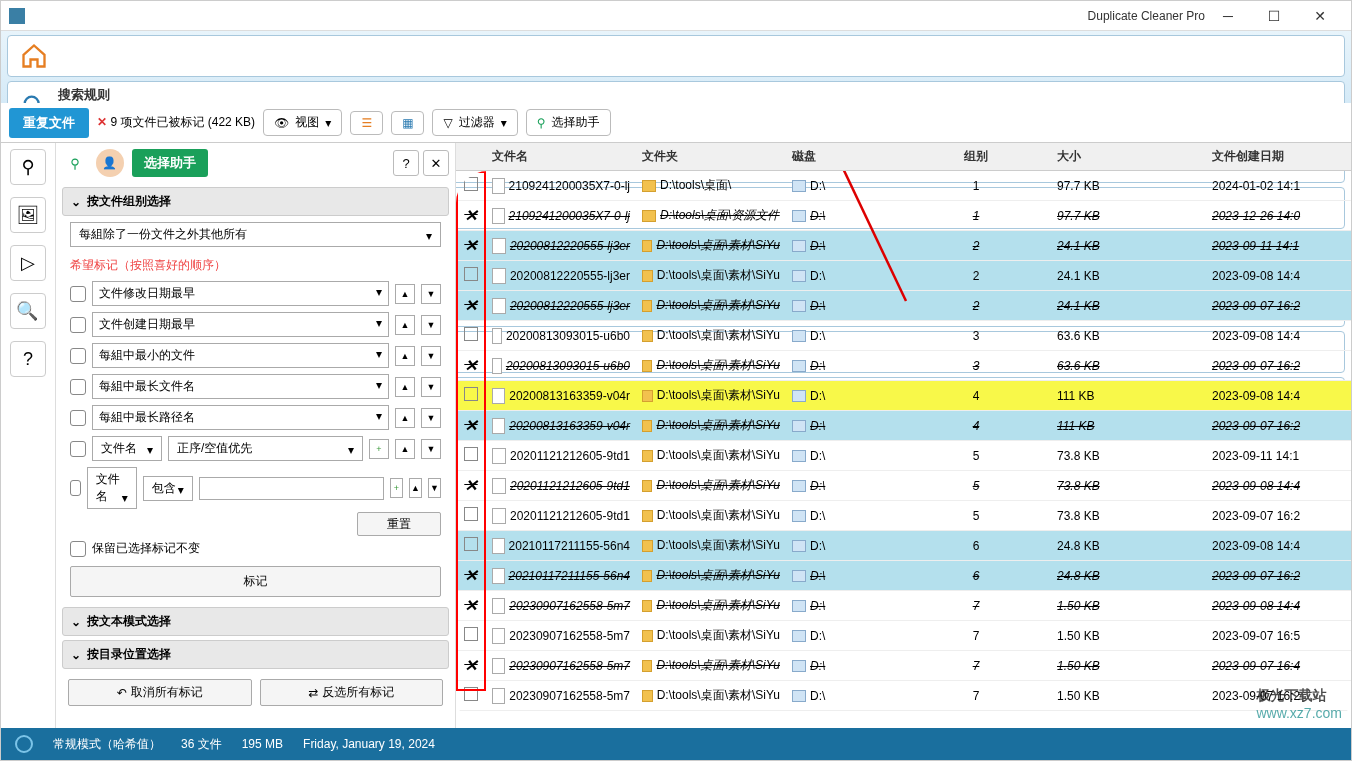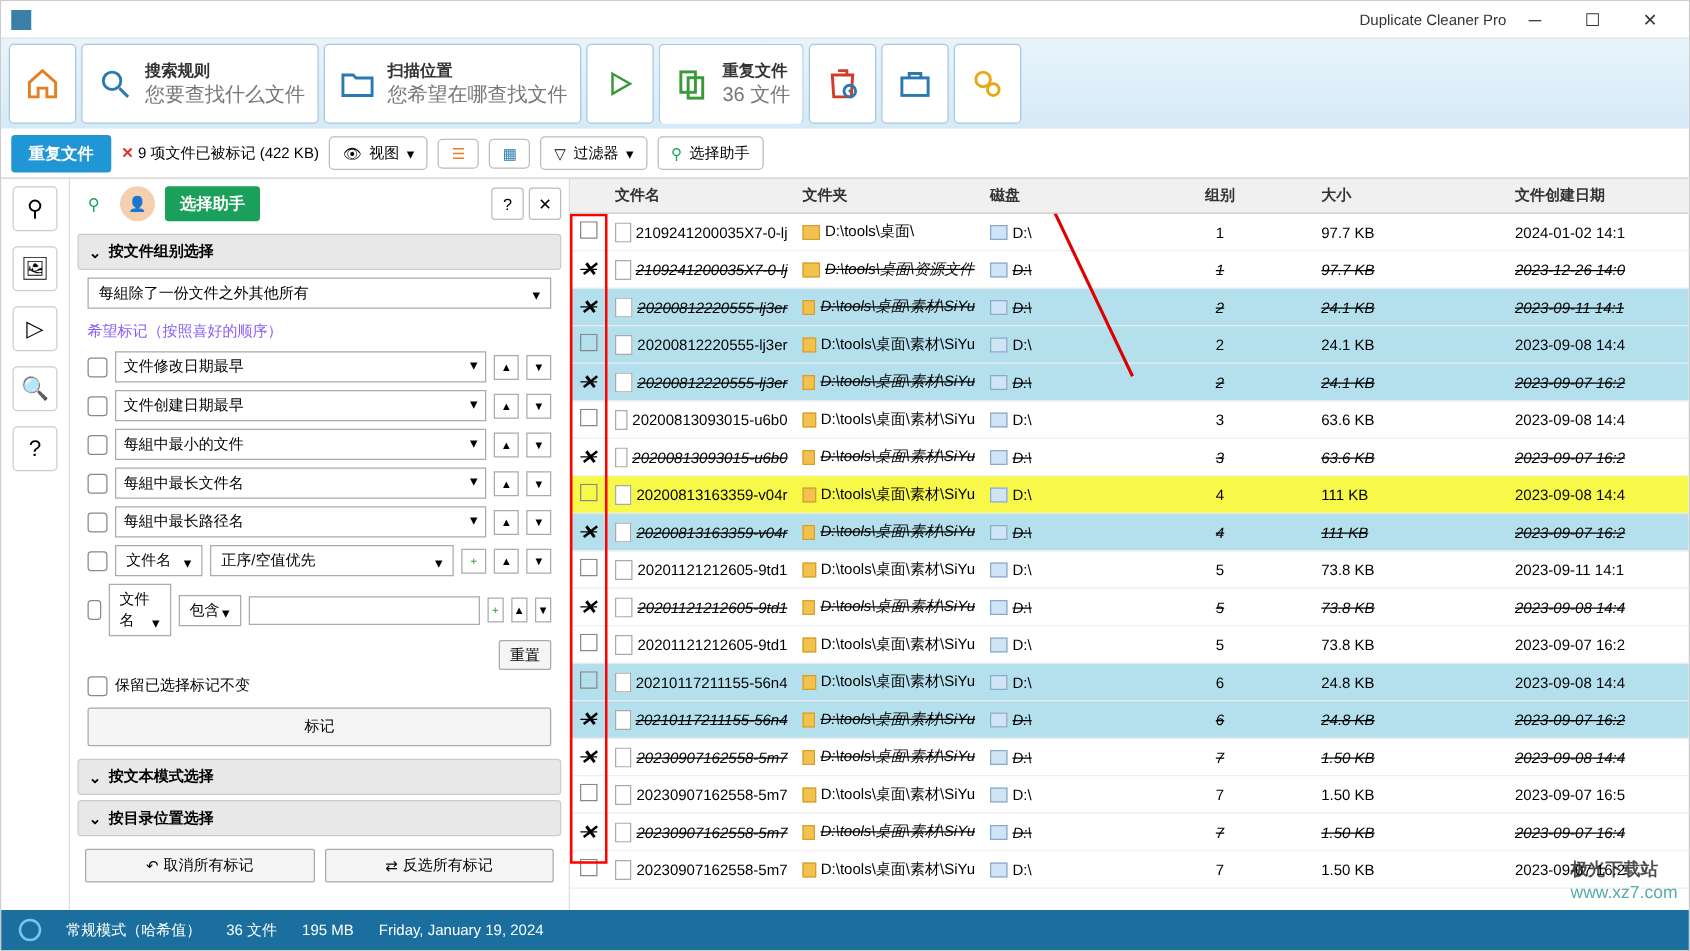--- a/index.html
+++ b/index.html
@@ -2,21 +2,21 @@
 <html><head>
 <meta charset="utf-8">
 <style>
 * { box-sizing: border-box; margin: 0; padding: 0; font-family: "Microsoft YaHei", Arial, sans-serif; }
 body { background: #fff; font-size: 12px; overflow: hidden; }
 .window { width: 1352px; height: 761px; display: flex; flex-direction: column; border: 1px solid #ccc; }
 .titlebar { height: 30px; background: #fff; display: flex; align-items: center; padding: 0 8px; border-bottom: 1px solid #ddd; }
 .titlebar .app-icon { width: 16px; height: 16px; background: #3a7fa5; margin-right: 8px; }
 .titlebar .title { flex: 1; font-size: 12px; color: #333; text-align: right; }
 .titlebar .win-btn { width: 46px; height: 30px; display: flex; align-items: center; justify-content: center; font-size: 14px; color: #333; }
-.toolbar { height: 72px; background: linear-gradient(#e8f4fb, #d5eaf7); display: flex; align-items: stretch; padding: 4px 6px; gap: 4px; }
+.toolbar { height: 72px; background: linear-gradient(#e8f4fb, #d5eaf7); display: flex; align-items: stretch; padding: 4px 6px; gap: 4px; flex-direction: column; }
 .tb-btn { border: 1px solid #a8c8dd; border-radius: 4px; background: #fff; display: flex; align-items: center; padding: 4px 10px; gap: 8px; min-width: 50px; }
 .tb-btn.active { background: #fff; border-bottom: none; }
 .tb-btn .icon-lg { width: 32px; height: 32px; display: flex; align-items: center; justify-content: center; }
 .tb-txt { display: flex; flex-direction: column; }
 .tb-title { font-size: 13px; font-weight: bold; color: #333; }
 .tb-sub { font-size: 16px; color: #777; }
 .secondbar { height: 40px; background: #fff; border-bottom: 1px solid #ccc; display: flex; align-items: center; padding: 4px 8px; gap: 8px; }
 .blue-btn { background: #2196d4; color: #fff; padding: 6px 14px; border-radius: 3px; font-size: 13px; font-weight: bold; }
 .red-x { color: #d33; font-weight: bold; }
 .pill { border: 1px solid #bbb; border-radius: 4px; padding: 4px 10px; display: flex; align-items: center; gap: 6px; font-size: 12px; }
@@ -27,32 +27,32 @@
 .panel-head { display: flex; align-items: center; gap: 8px; margin-bottom: 6px; }
 .panel-head .avatar { width: 28px; height: 28px; border-radius: 50%; background: #f4d0b0; display:flex;align-items:center;justify-content:center; }
 .green-btn { background: #1aa05a; color: #fff; padding: 5px 12px; border-radius: 3px; font-size: 13px; font-weight: bold; }
 .sq-btn { width: 26px; height: 26px; border: 1px solid #bbb; border-radius: 3px; display: flex; align-items: center; justify-content: center; font-size: 13px; }
 .section-hdr { background: #e8e8e8; border: 1px solid #ccc; padding: 5px 8px; font-size: 12px; font-weight: bold; display: flex; align-items: center; gap: 6px; margin-top: 4px; border-radius:3px; }
 .dropdown { border: 1px solid #aaa; padding: 3px 8px; background: #fff; font-size: 12px; display:flex; align-items:flex-end; justify-content:space-between; }
 .rule-row { display: flex; align-items: center; gap: 6px; padding: 3px 8px; }
 .rule-row .cb { width: 16px; height: 16px; border: 1px solid #888; border-radius: 3px; }
 .rule-sel { flex: 1; border: 1px solid #aaa; padding: 3px 6px; font-size: 12px; display:flex; justify-content:space-between; }
 .arrow-btn { width: 20px; height: 20px; border: 1px solid #aaa; background: #fff; font-size: 9px; display:flex;align-items:center;justify-content:center; }
-.plain-btn { border: 1px solid #aaa; padding: 4px 8px; background: #f5f5f5; font-size: 12px; border-radius:2px; }
+.plain-btn { border: 1px solid #aaa; padding: 4px 29px; background: #f5f5f5; font-size: 12px; border-radius:2px; }
 .main { flex: 1; display: flex; flex-direction: column; overflow: hidden; }
 .th-row { display: flex; background: #f0f0f0; border-bottom: 1px solid #ccc; height: 28px; align-items: center; font-size: 12px; font-weight: bold; color: #333; }
 .th-row > div, .tr > div { padding: 0 6px; overflow: hidden; white-space: nowrap; text-overflow: ellipsis; }
 .c-mark { width: 30px; flex-shrink: 0; text-align:center; }
 .c-name { width: 150px; flex-shrink: 0; display:flex; align-items:center; gap:4px; }
 .c-folder { width: 150px; flex-shrink: 0; display:flex; align-items:center; gap:4px; }
 .c-disk { width: 115px; flex-shrink: 0; display:flex; align-items:center; gap:4px; }
 .c-group { width: 150px; flex-shrink: 0; text-align:center; }
 .c-size { width: 155px; flex-shrink: 0; }
 .c-date { flex: 1; }
-.tbody { flex: 1; overflow-y: auto; position: relative; }
+.tbody { flex: 1; overflow-y: auto; position: relative; border-radius: 32px; }
 .tr { display: flex; height: 30px; align-items: center; border-bottom: 1px solid #eee; font-size: 12px; }
 .tr.sel { background: #b4e0ed; }
 .tr.hl { background: #f8f849; }
 .tr.strike { text-decoration: line-through; font-style: italic; }
 .chk { width: 14px; height: 14px; border: 1px solid #888; display:inline-block; }
 .xmark { font-size: 16px; font-weight: bold; }
 .file-ico { width:14px; height:16px; background:#fff; border:1px solid #aaa; display:inline-block; }
 .fold-ico { width:14px; height:12px; background:#f2c14e; border:1px solid #d4a030; display:inline-block; }
 .disk-ico { width:14px; height:12px; background:#d0e4f5; border:1px solid #88aacb; display:inline-block; }
 .red-box { position: absolute; border: 2px solid #f00; pointer-events: none; }
@@ -203,21 +203,21 @@
       <div class="section-hdr">
           <span>⌄</span>
           <span>按文件组别选择</span>
         </div>
       <div style="padding:6px 8px">
         <div class="dropdown">
             <span>每組除了一份文件之外其他所有</span>
             <span>▾</span>
           </div>
       </div>
-      <div style="padding:4px 8px;color:#8b5cf6">希望标记（按照喜好的顺序）</div>
+      <div style="padding:4px 8px;color:#ef4444">希望标记（按照喜好的顺序）</div>
 
       <div id="rules-container">
           <div class="rule-row">
             <span class="cb"></span>
     <div class="rule-sel">
               <span>文件修改日期最早</span>
               <span>▾</span>
             </div>
     <div class="arrow-btn">▲</div>
     <div class="arrow-btn">▼</div>

